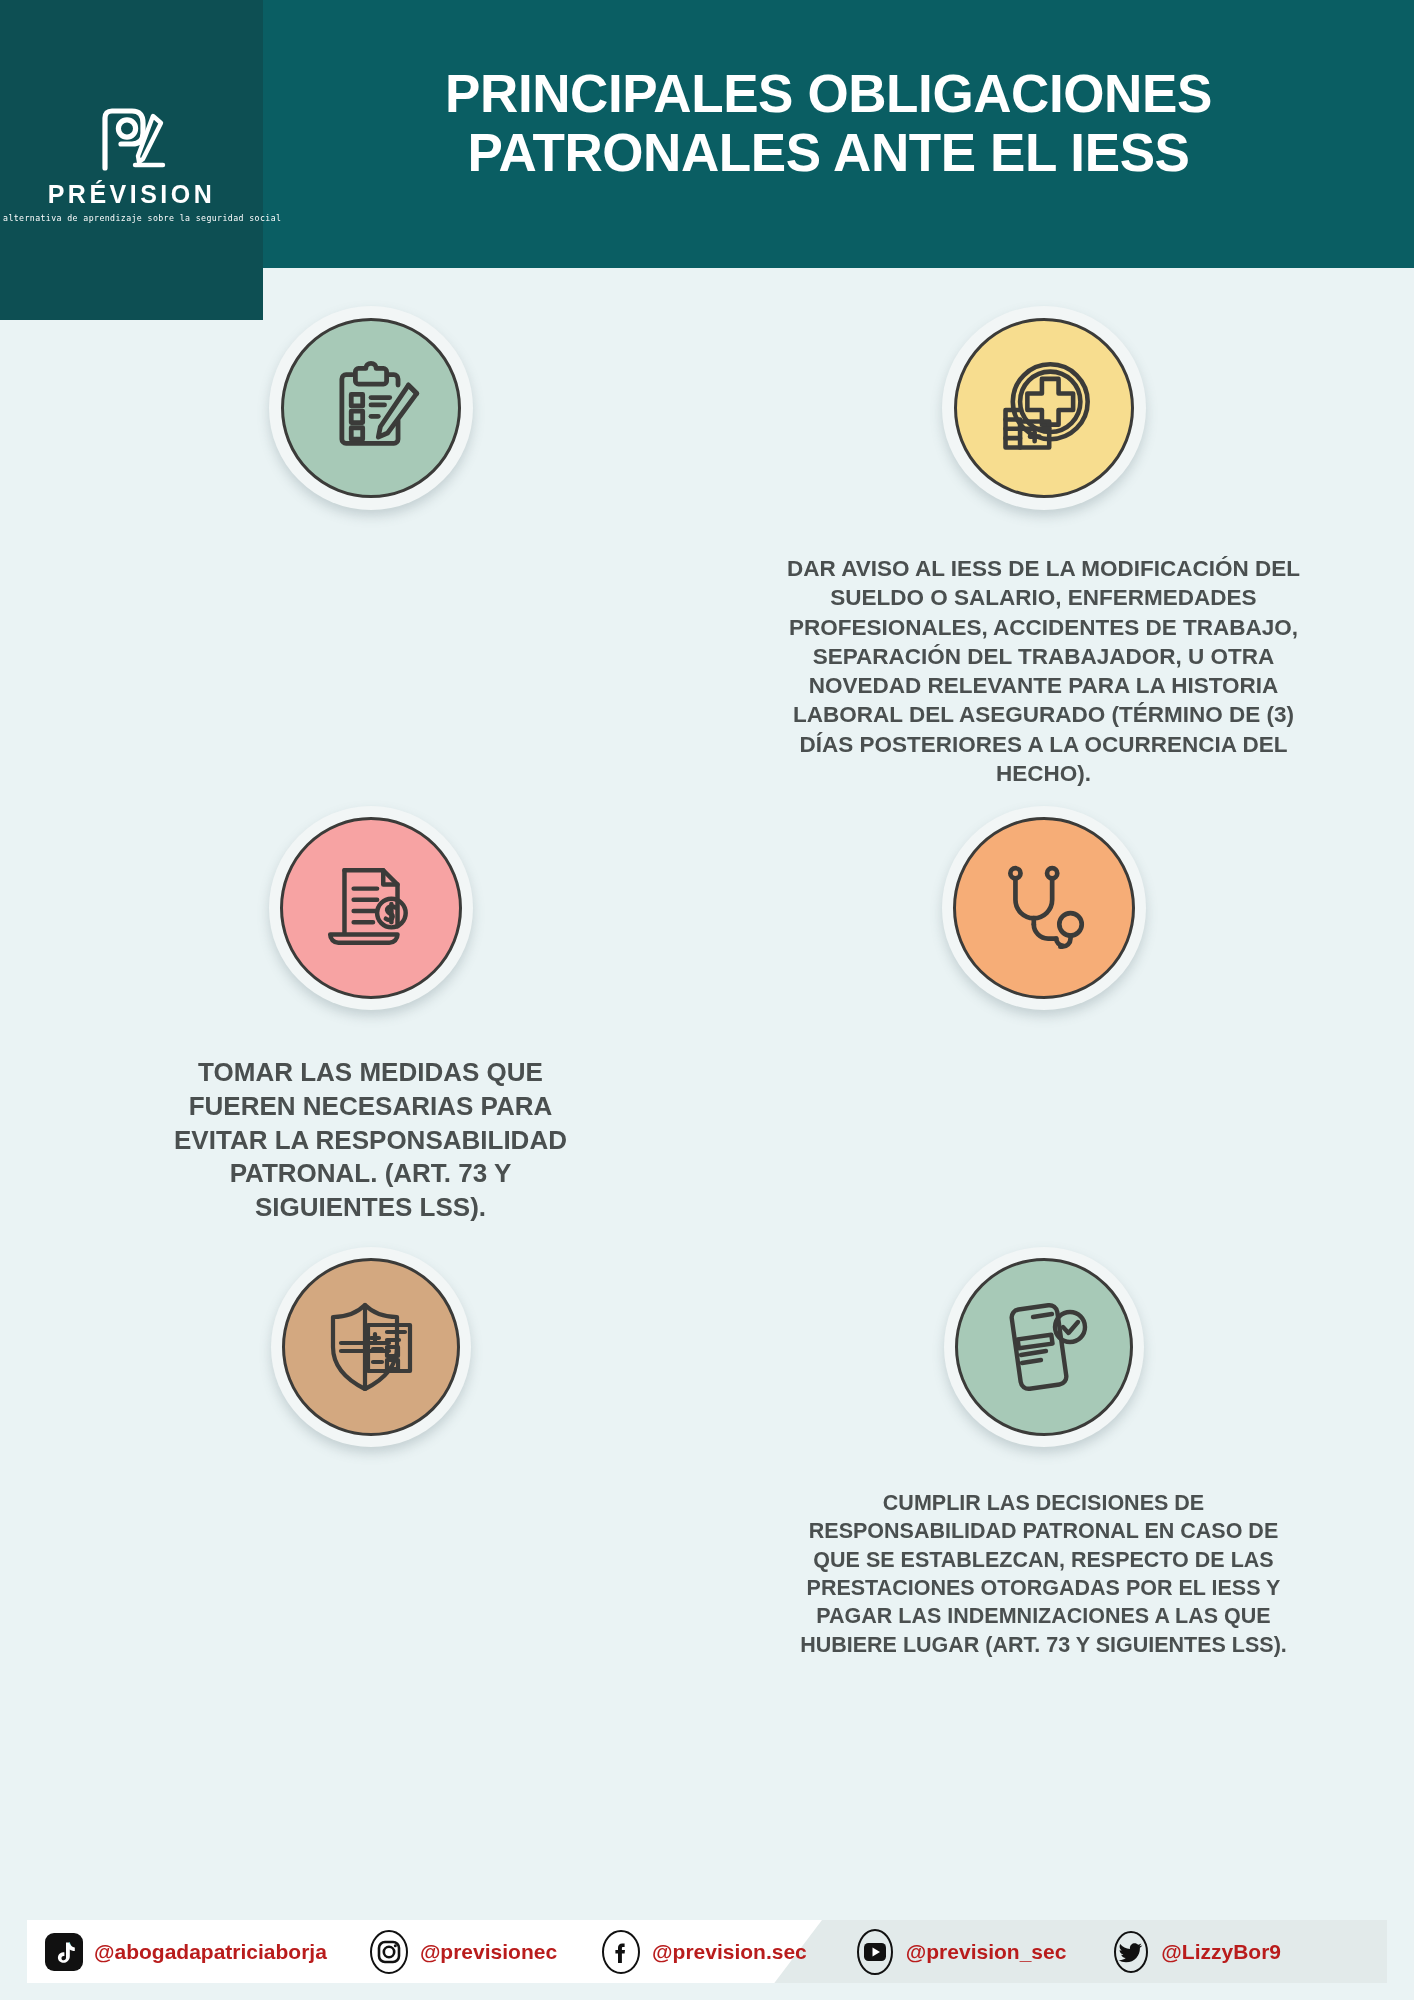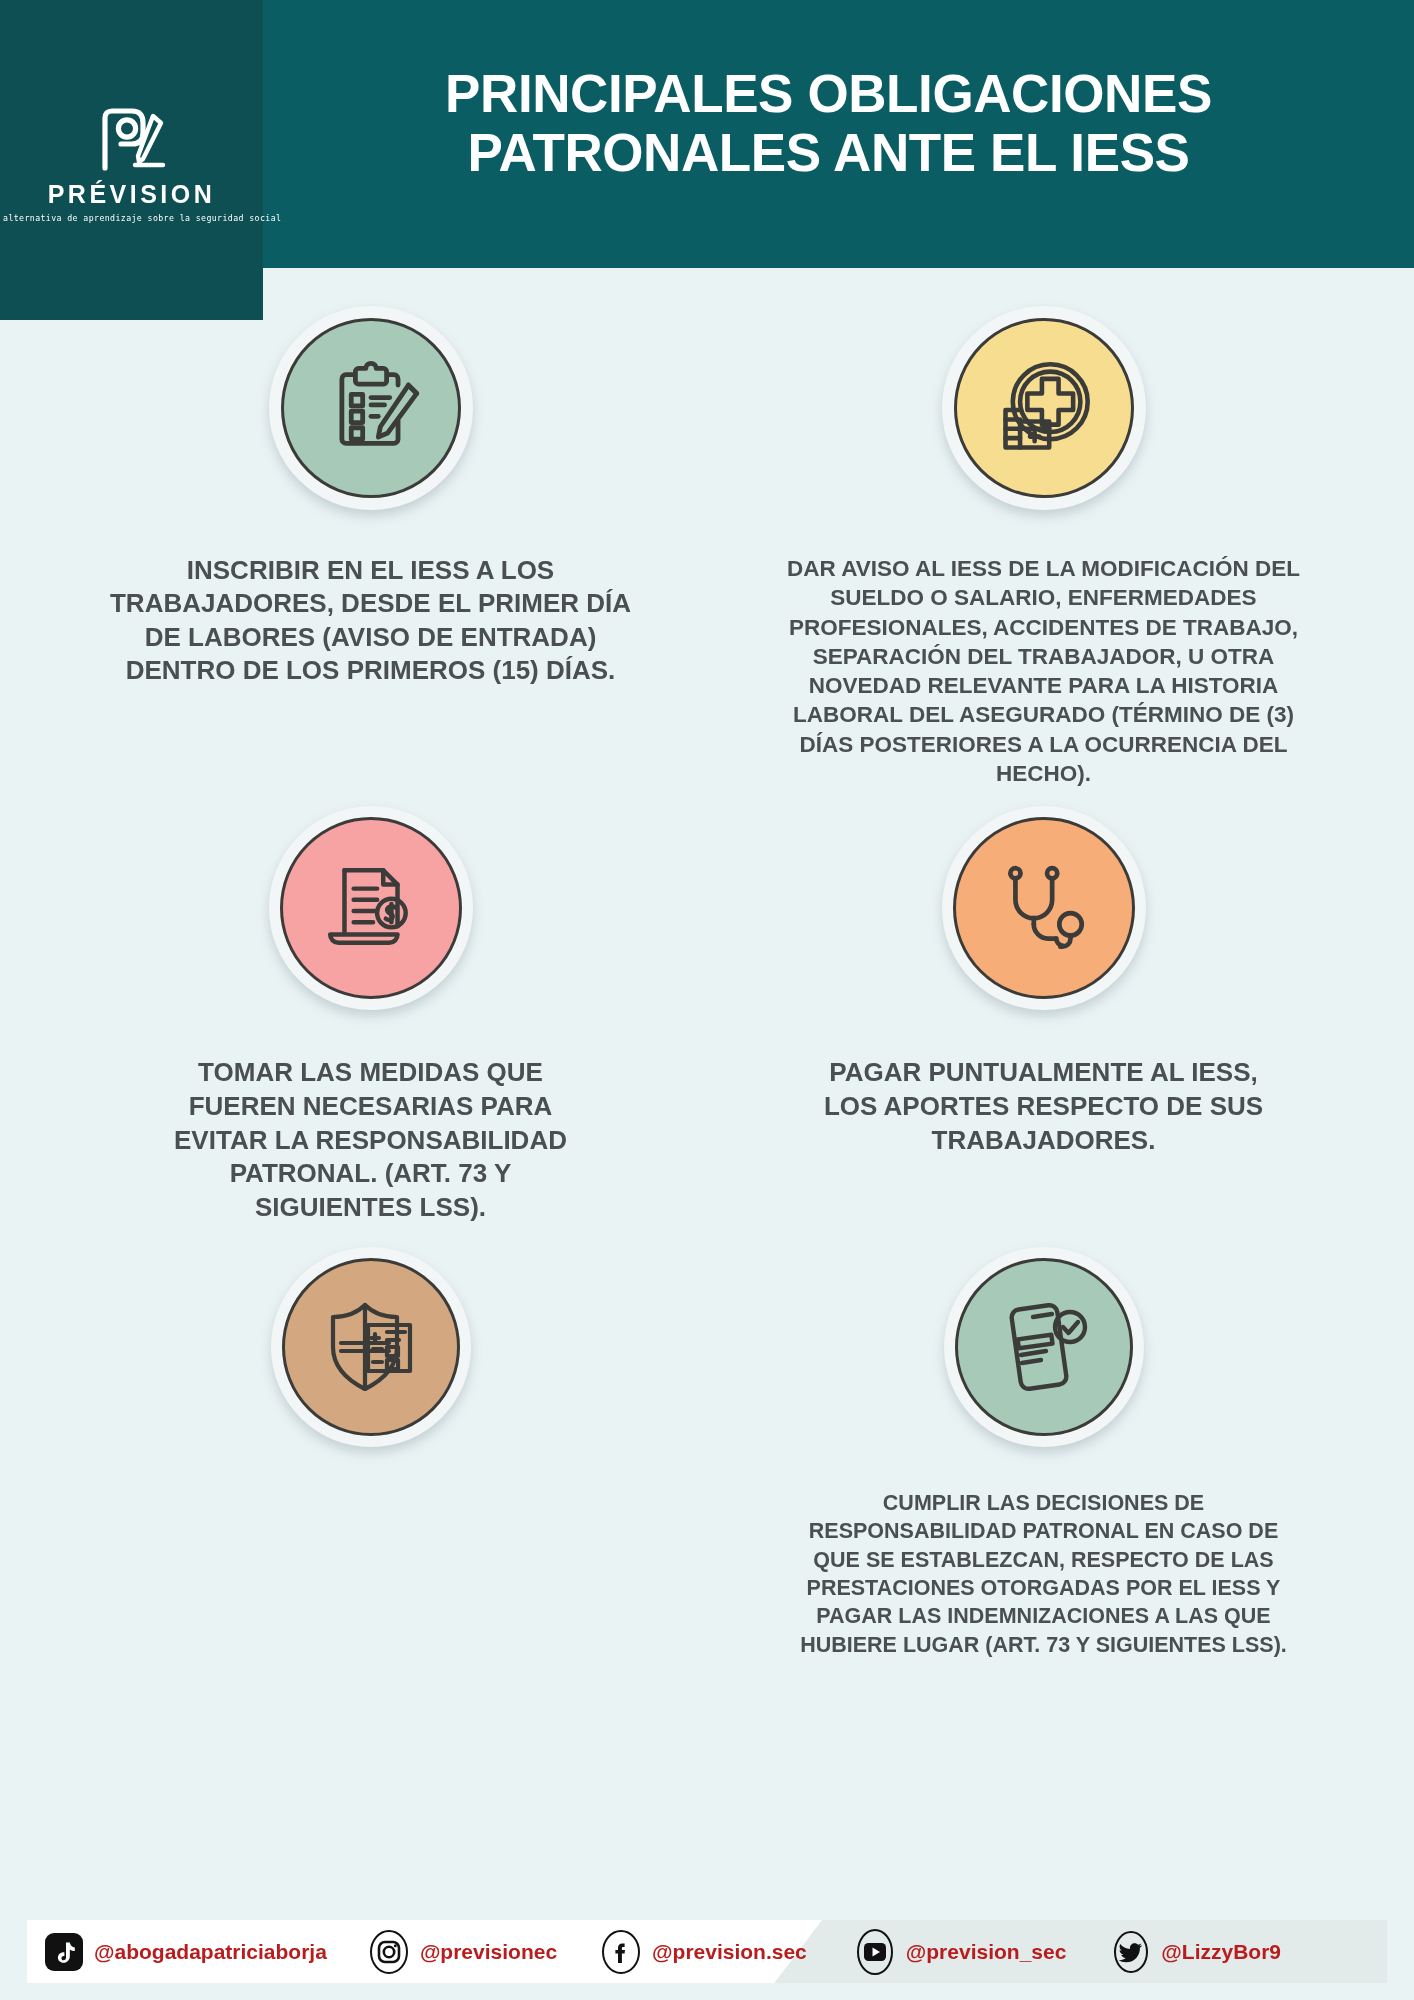--- a/index.html
+++ b/index.html
@@ -255,24 +255,20 @@
               <rect x="31" y="53" width="11" height="11"></rect>
               <rect x="31" y="69" width="11" height="11"></rect>
               <path d="M50 40 H68"></path>
               <path d="M50 47 H63"></path>
               <path d="M50 58 H57"></path>
               <path d="M86 28 L94 36 L66 74 L57 78 L59 68 Z"></path>
               <path d="M86 28 L94 36"></path>
             </svg>
           </div>
         </div>
-        <div class="cell-text" style="color: rgb(74, 79, 79);">INSCRIBIR EN EL IESS A LOS
-TRABAJADORES, DESDE EL PRIMER DÍA
-DE LABORES (AVISO DE ENTRADA)
-DENTRO DE LOS PRIMEROS (15) DÍAS.</div>
       </div>
 
       <div class="cell wide">
         <div class="icon-shell">
           <div class="icon-disc" id="disc1" style="background: rgb(247, 221, 143);">
             <svg width="104" height="104" viewBox="0 0 100 100" fill="none" stroke="#3b3b39" stroke-width="4.4" stroke-linecap="round" stroke-linejoin="round">
               <circle cx="56" cy="44" r="36"></circle>
               <circle cx="56" cy="44" r="29"></circle>
               <path d="M48 22 H64 V36 H78 V52 H64 V66 H48 V52 H34 V36 H48 Z" fill="none"></path>
               <path d="M27 52 H13 V88 H27"></path>
@@ -325,23 +321,20 @@
               <circle cx="58" cy="16" r="5"></circle>
               <path d="M22 21 V42 A18 18 0 0 0 58 42 V21"></path>
               <path d="M40 60 V66"></path>
               <path d="M40 66 A14 14 0 0 0 54 80 H62"></path>
               <circle cx="76" cy="66" r="11"></circle>
               <path d="M76 77 V80 A8 8 0 0 1 68 88 H66"></path>
               <path d="M62 80 A7 7 0 0 0 69 87"></path>
             </svg>
           </div>
         </div>
-        <div class="cell-text" style="color: rgb(74, 79, 79);">PAGAR PUNTUALMENTE AL IESS,
-LOS APORTES RESPECTO DE SUS
-TRABAJADORES.</div>
       </div>
     </div>
 
     <div class="row r3">
 
       <div class="cell">
         <div class="icon-shell">
           <div class="icon-disc" id="disc4" style="background: rgb(211, 168, 128);">
             <svg width="100" height="100" viewBox="0 0 100 100" fill="none" stroke="#3b3b39" stroke-width="4.2" stroke-linecap="round" stroke-linejoin="round">
               <path d="M44 8 Q32 20 12 20 V50 Q12 76 44 92 Q76 76 76 50 V20 Q56 20 44 8 Z"></path>

